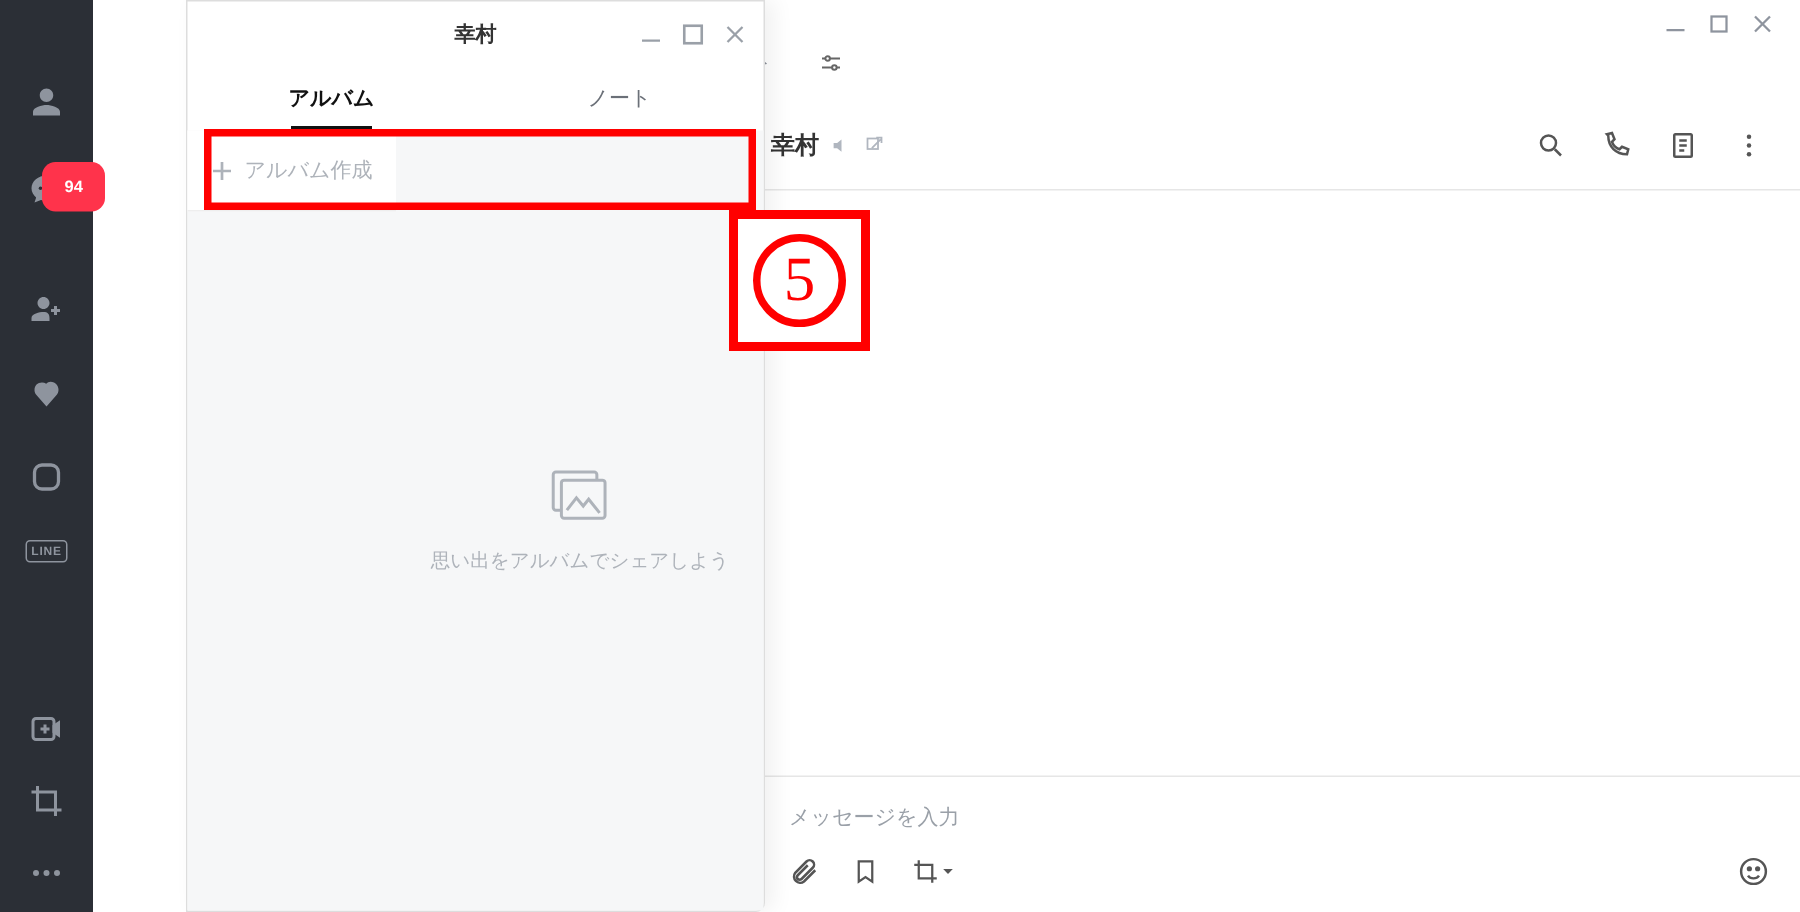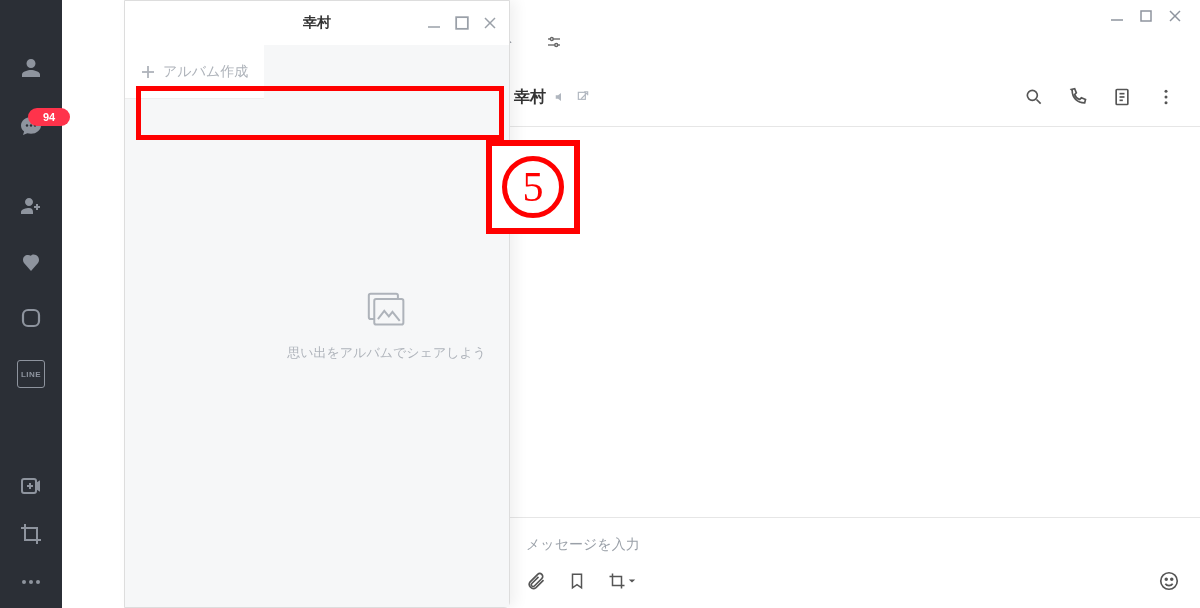--- a/index.html
+++ b/index.html
@@ -9,22 +9,22 @@
   
   .sidebar-left { width: 62px; height: 100%; background: #2b2f36; display: flex; flex-direction: column; align-items: center; padding-top: 14px; gap: 0; }
   .sb-item { width: 100%; display: flex; justify-content: center; align-items: center; position: relative; cursor: pointer; }
   .sb-icon { width: 24px; height: 24px; color: #8e949e; }
   .sb-item.friends { margin-top: 42px; }
   .sb-item.chat { margin-top: 34px; }
   .sb-item.addfriend { margin-top: 56px; }
   .sb-item.voom { margin-top: 32px; }
   .sb-item.openchat { margin-top: 32px; }
   .sb-item.linebadge { margin-top: 30px; }
-  .badge { position: absolute; top: -6px; left: 28px; min-width: 24px; height: 18px; padding: 0 15px; border-radius: 9px; background: #ff334b; color: #fff; font-size: 11px; display: flex; align-items: center; justify-content: center; font-weight: 600; }
-  .line-square { width: 28px; height: 28px; border: 1px solid #8e949e; border-radius: 3px; display:flex; align-items:center; justify-content:center; font-size:8px; color:#8e949e; font-weight:700; letter-spacing:0.5px;}
+  .badge { position: absolute; top: -6px; left: 28px; min-width: 24px; height: 33px; padding: 0 15px; border-radius: 9px; background: #ff334b; color: #fff; font-size: 11px; display: flex; align-items: center; justify-content: center; font-weight: 600; }
+  .line-square { width: 28px; height: 15px; border: 1px solid #8e949e; border-radius: 3px; display:flex; align-items:center; justify-content:center; font-size:8px; color:#8e949e; font-weight:700; letter-spacing:0.5px;}
   .sidebar-bottom { margin-top: auto; width: 100%; display:flex; flex-direction:column; align-items:center; padding-bottom: 14px; gap: 24px;}
   
   .main { flex: 1; height: 100%; position: relative; display:flex; flex-direction:column; }
 
   
   .main-topbar { height: 28px; display:flex; align-items:center; justify-content:flex-end; padding: 4px 18px 0 18px; gap: 16px; color:#8e949e; }
   .main-below-topbar { display:flex; align-items:center; padding: 0 18px 0 18px; height: 28px; }
   .main-below-topbar .left-text { color:#8a8f98; font-size:14px; margin-left: 392px; }
   .main-below-topbar .adjust-icon { color:#666; margin-left: 30px; }
 
@@ -276,20 +276,28 @@
             </svg>
         </span>
         <span class="icon">
           <svg width="14" height="14" viewBox="0 0 14 14" stroke="currentColor" stroke-width="1.5">
               <line x1="2" y1="2" x2="12" y2="12"></line>
               <line x1="12" y1="2" x2="2" y2="12"></line>
             </svg>
         </span>
       </div>
     </div>
+    <div class="popup-tabs">
+      <div class="popup-tab active">
+          <span>アルバム</span>
+        </div>
+      <div class="popup-tab">
+          <span>ノート</span>
+        </div>
+    </div>
     <div class="popup-content">
       <div class="create-album-bar">
         <span class="icon">
           <svg width="14" height="14" viewBox="0 0 14 14" stroke="currentColor" stroke-width="1.8">
               <line x1="7" y1="1" x2="7" y2="13"></line>
               <line x1="1" y1="7" x2="13" y2="7"></line>
             </svg>
         </span>
         <span>アルバム作成</span>
       </div>

